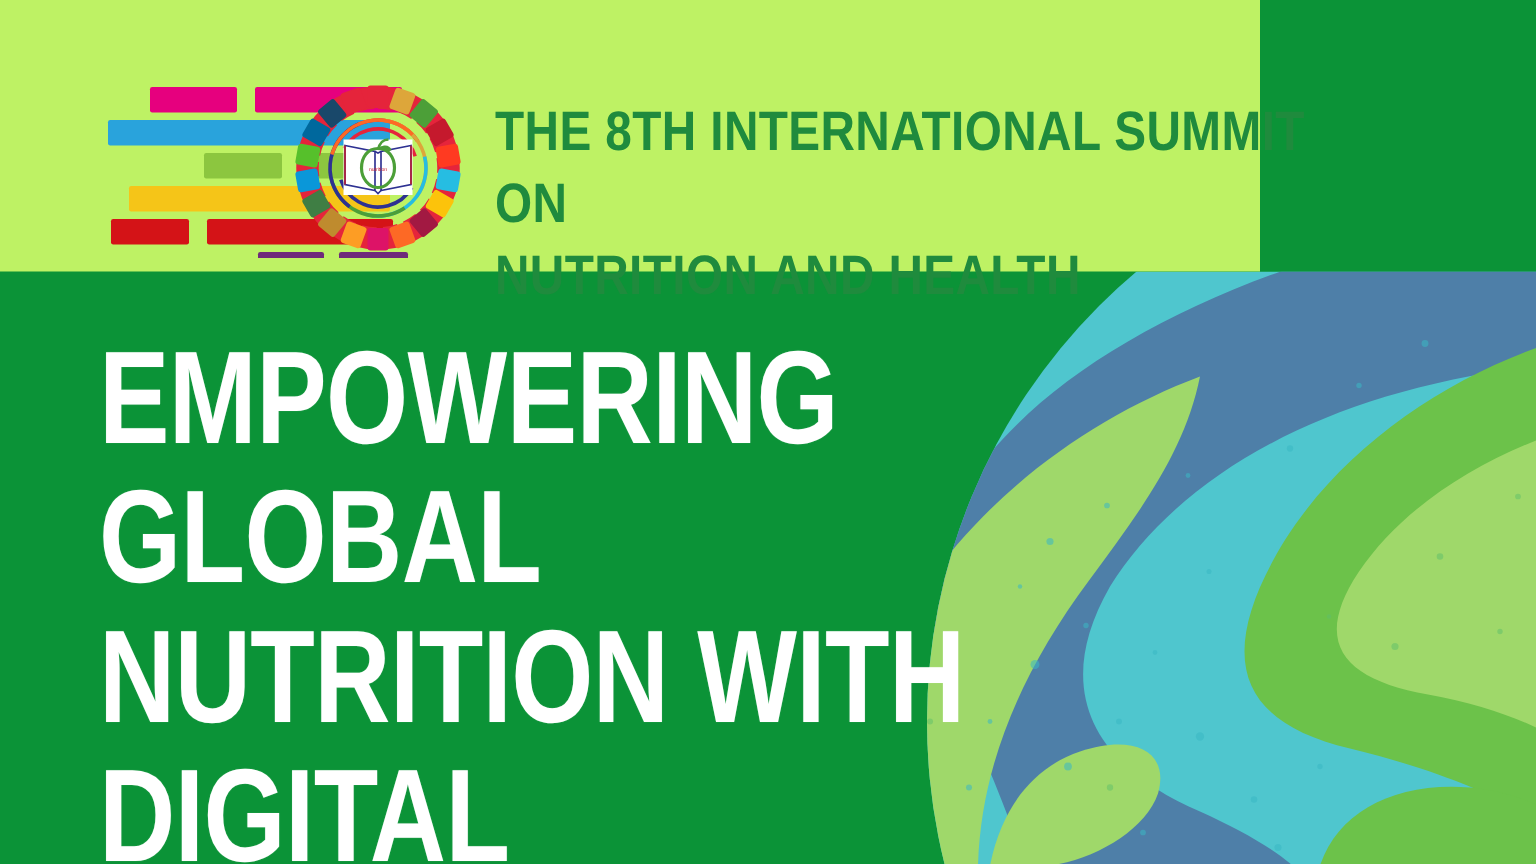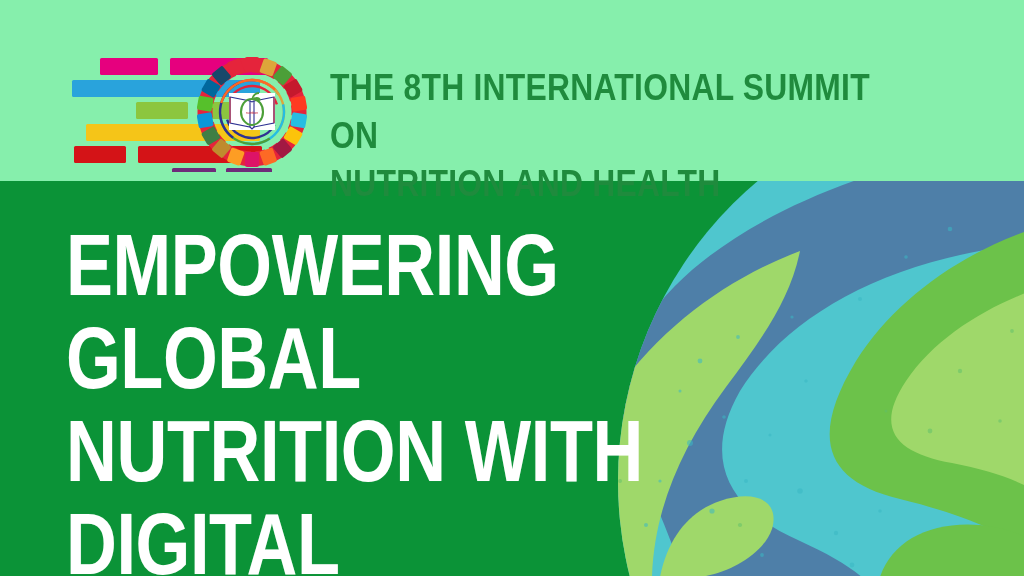--- a/index.html
+++ b/index.html
@@ -14,23 +14,23 @@
     overflow: hidden;
     background: #0b9337;
     font-family: "Liberation Sans", sans-serif;
     -webkit-font-smoothing: antialiased;
   }
 
   
   .header-band {
     position: absolute;
     left: 0; top: 0;
-    width: 1024px;
+    width: 840px;
     height: 181px;
-    background: #86efac;
+    background: #bef264;
     z-index: 30;
   }
 
   .logo-mark {
     position: absolute;
     left: 64px;
     top: 52px;
     width: 250px;
     height: 120px;
   }

